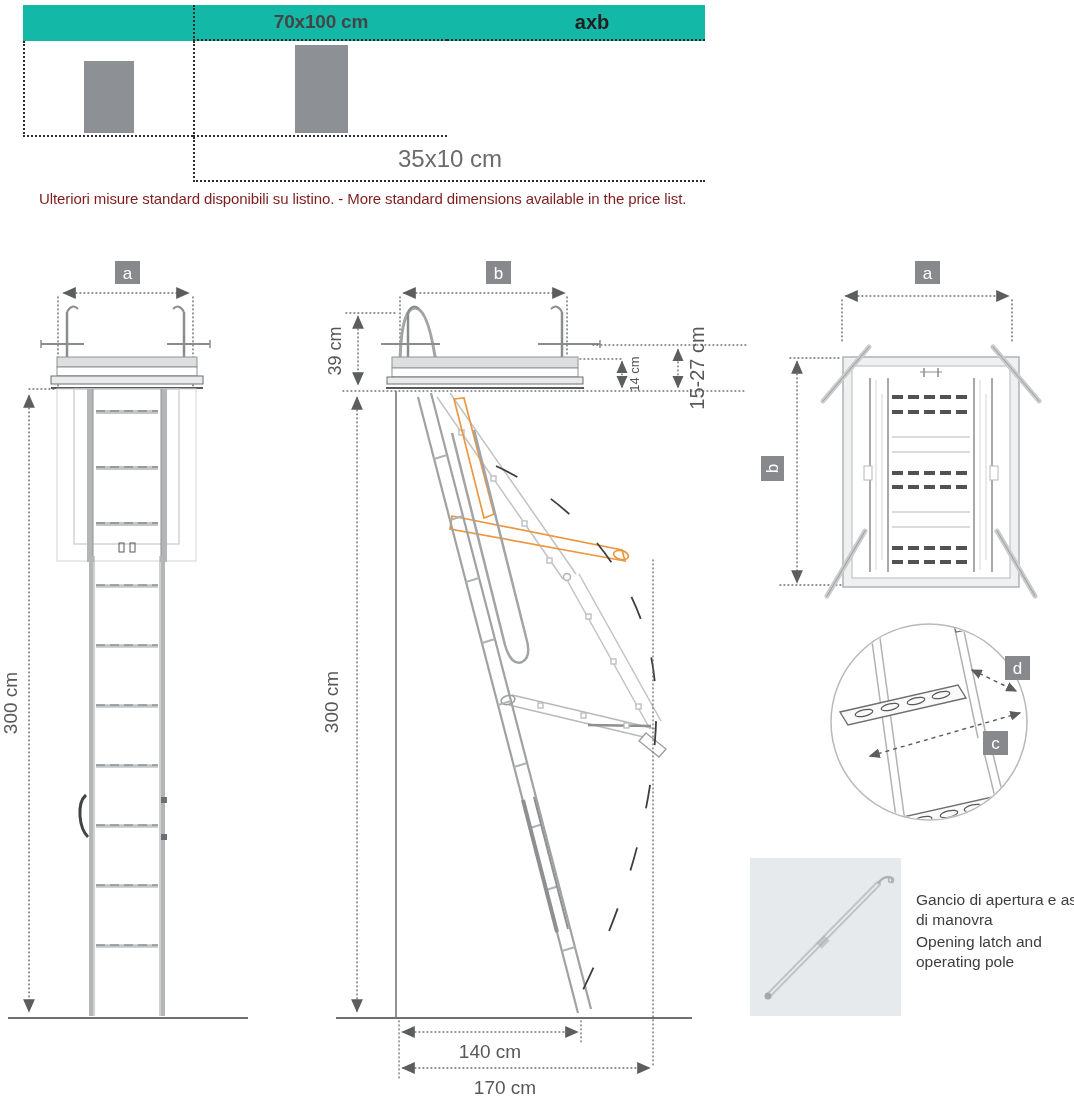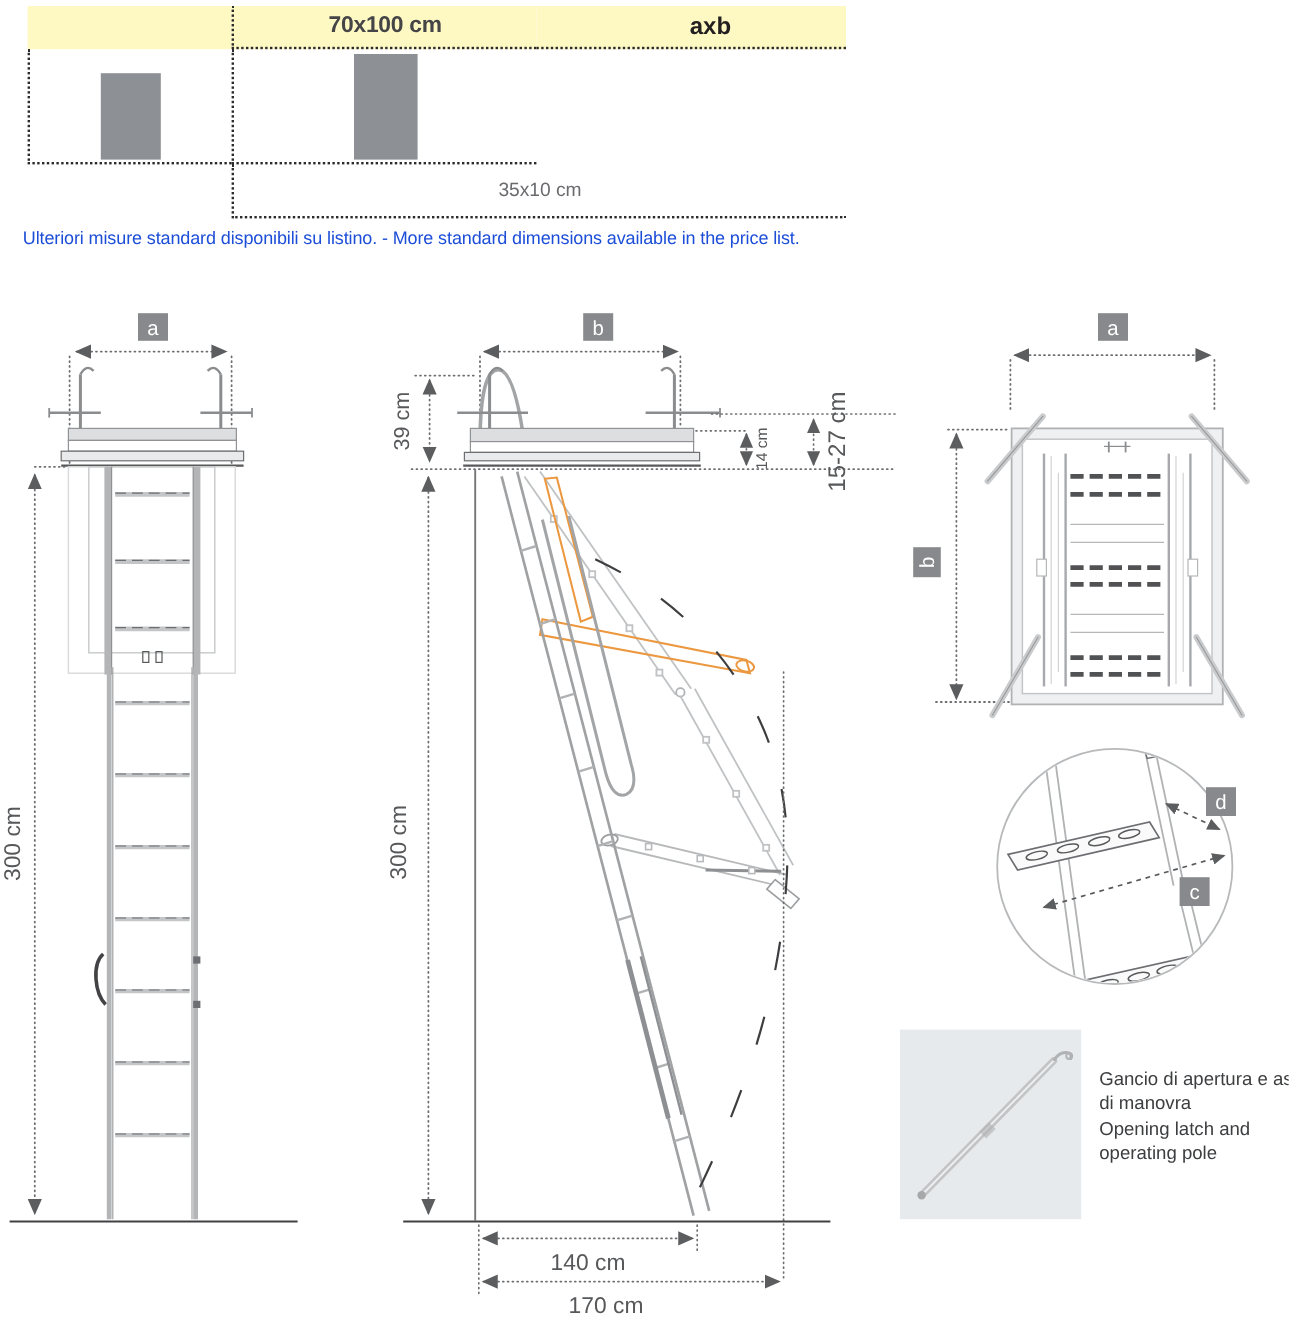--- a/index.html
+++ b/index.html
@@ -2,31 +2,31 @@
 <html><head>
 <meta charset="utf-8">
 <style>
   html,body{margin:0;padding:0;background:#ffffff;}
   .page{position:relative;width:1074px;height:1117px;background:#fff;overflow:hidden;
         font-family:"Liberation Sans",sans-serif;color:#414042;}
   
   .tbl{position:absolute;left:23px;top:5px;width:682px;display:grid;
        grid-template-columns:170px 254px 258px;grid-template-rows:36px 96px 45px;}
   .tc{box-sizing:border-box;display:flex;align-items:center;justify-content:center;}
-  .bg{background:#fef9c3;}
+  .bg{background:#14b8a6;}
   .bl{border-left:2px dotted #2b2b2b;}
   .bb{border-bottom:2px dotted #2b2b2b;}
   .hdr{font-weight:700;font-size:19px;color:#454547;letter-spacing:-0.2px;}
   .rowhdr{font-weight:700;font-size:20px;color:#231f20;padding-left:32px;}
   .span2{grid-column:2 / span 2;}
   .swatch-cell{align-items:flex-end;padding-bottom:2px;}
   .sw{background:#8d9094;}
-  .spanval{font-size:16px;color:#6a6b6e;}
+  .spanval{font-size:24px;color:#6a6b6e;}
   
-  .notes{position:absolute;left:19px;top:190px;font-size:15px;color:#1d4ed8;letter-spacing:-0.1px;}
+  .notes{position:absolute;left:39px;top:190px;font-size:15px;color:#7f1d1d;letter-spacing:-0.1px;}
   .notes div{margin-bottom:10px;}
   
   svg{position:absolute;overflow:visible;}
   svg text{font-family:"Liberation Sans",sans-serif;fill:#57585a;}
   .dimtxt{font-size:19px;}
   .lbl{font-size:17px;fill:#ffffff;}
   .pole-box{position:absolute;left:750px;top:858px;width:151px;height:158px;background:#e7eaed;}
   .pole-caption{position:absolute;left:916px;top:890px;width:175px;font-size:15.5px;
                 line-height:1.27;color:#3d3e40;}
   .pole-caption .en{margin-top:3px;}

